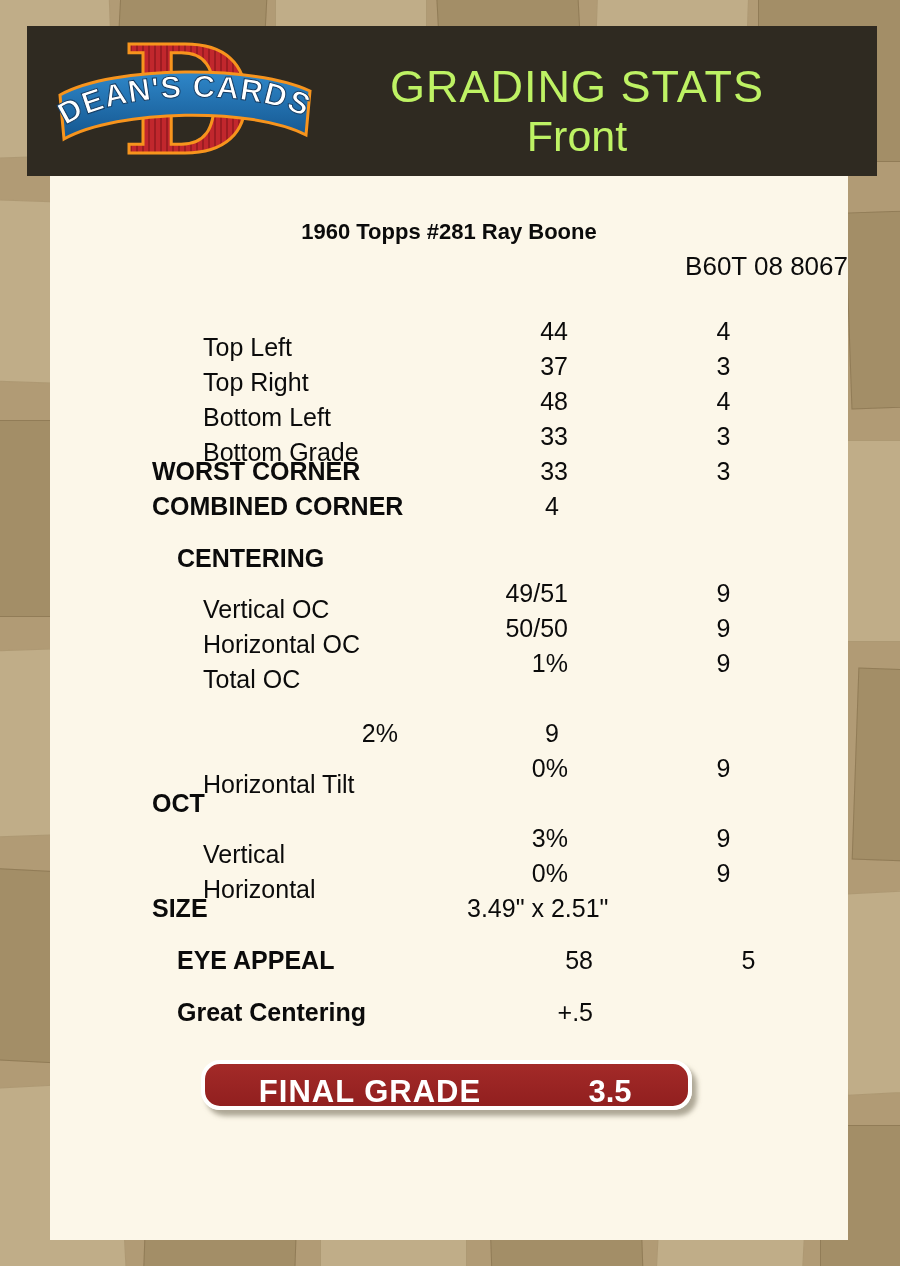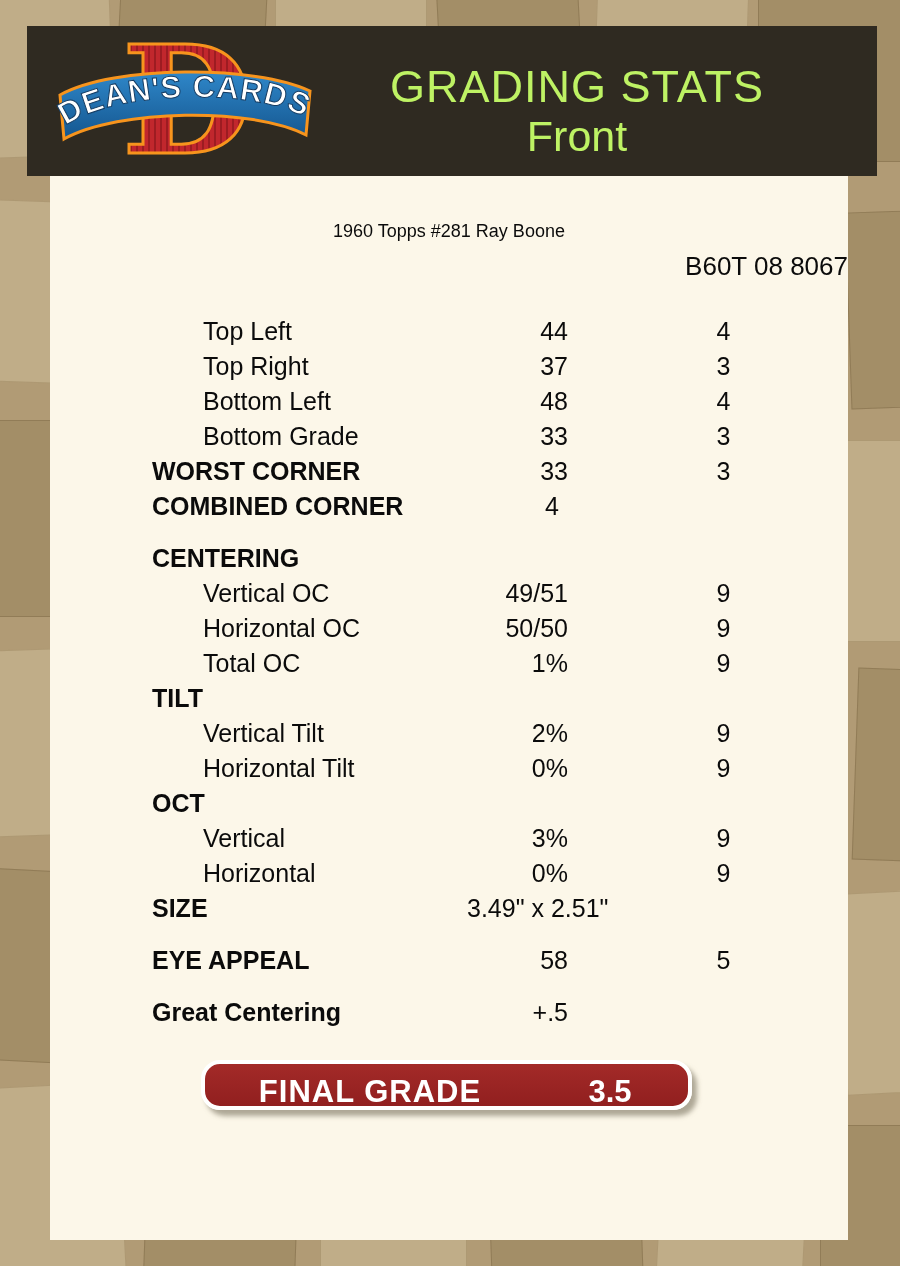--- a/index.html
+++ b/index.html
@@ -20,37 +20,37 @@
   }
   .logo{position:absolute;left:25px;top:5px;width:266px;height:140px;}
   .header-text{position:absolute;top:36px;left:260px;right:10px;text-align:center;color:#bef264;}
   .h-title{font-size:45px;line-height:50px;letter-spacing:1px;font-weight:400;}
   .h-side{font-size:43px;line-height:40px;margin-top:4px;font-weight:400;}
   
   .panel{
     position:absolute;left:50px;top:176px;width:798px;height:1064px;
     background:#fcf7e9;color:#0b0b0b;box-sizing:border-box;padding-top:38px;
   }
-  .card-name{font-size:18px;line-height:35px;font-weight:400;text-align:center;}
+  .card-name{font-size:22px;line-height:35px;font-weight:700;text-align:center;}
   .card-id{font-size:26px;line-height:35px;text-align:right;}
   
   .table{margin-top:30px;}
   .row{
     display:grid;grid-template-columns:315px 170px 173px;
     padding-left:102px;height:35px;line-height:35px;font-size:25px;
   }
-  .row.gap{margin-top:17px;}
+  .row.gap{margin-top:17px;margin-left:25px;}
   .row .lbl{white-space:nowrap;}
   .row .val{text-align:right;padding-right:69px;white-space:nowrap;}
   .row .max{text-align:center;white-space:nowrap;}
   .row.header-row .lbl,.row.header-row .val,.row.header-row .max{font-weight:700;}
   .row.header-row .val{text-align:center;padding-right:0;}
   .row.header-row .max{text-align:center;}
   .row.section .lbl{font-weight:700;}
-  .row.indent .lbl{padding-left:51px;}
+  .row.indent .lbl{padding-left:51px;margin-top:16px;}
   
   .final-grade{
     position:relative;margin:30px 0 0 151px;width:491px;height:50px;
     background:linear-gradient(#a32a28,#911f1f);
     border:4px solid #ffffff;border-radius:19px;box-sizing:border-box;
     box-shadow:5px 6px 5px rgba(110,102,82,0.55);
     color:#ffffff;font-weight:700;font-size:31px;
   }
   .fg-label{position:absolute;left:0;top:0;width:330px;height:55px;line-height:55px;text-align:center;letter-spacing:1px;}
   .fg-value{position:absolute;left:330px;top:0;width:150px;height:55px;line-height:55px;text-align:center;}
@@ -159,26 +159,24 @@
     <span class="lbl">Horizontal OC</span>
     <span class="val">50/50</span>
     <span class="max">9</span>
   </div>
         <div class="row indent">
     <span class="lbl">Total OC</span>
     <span class="val">1%</span>
     <span class="max">9</span>
   </div>
         <div class="row section">
-    <span class="lbl">TILT</span>
     <span class="val"></span>
     <span class="max"></span>
   </div>
         <div class="row indent">
-    <span class="lbl">Vertical Tilt</span>
     <span class="val">2%</span>
     <span class="max">9</span>
   </div>
         <div class="row indent">
     <span class="lbl">Horizontal Tilt</span>
     <span class="val">0%</span>
     <span class="max">9</span>
   </div>
         <div class="row section">
     <span class="lbl">OCT</span>

